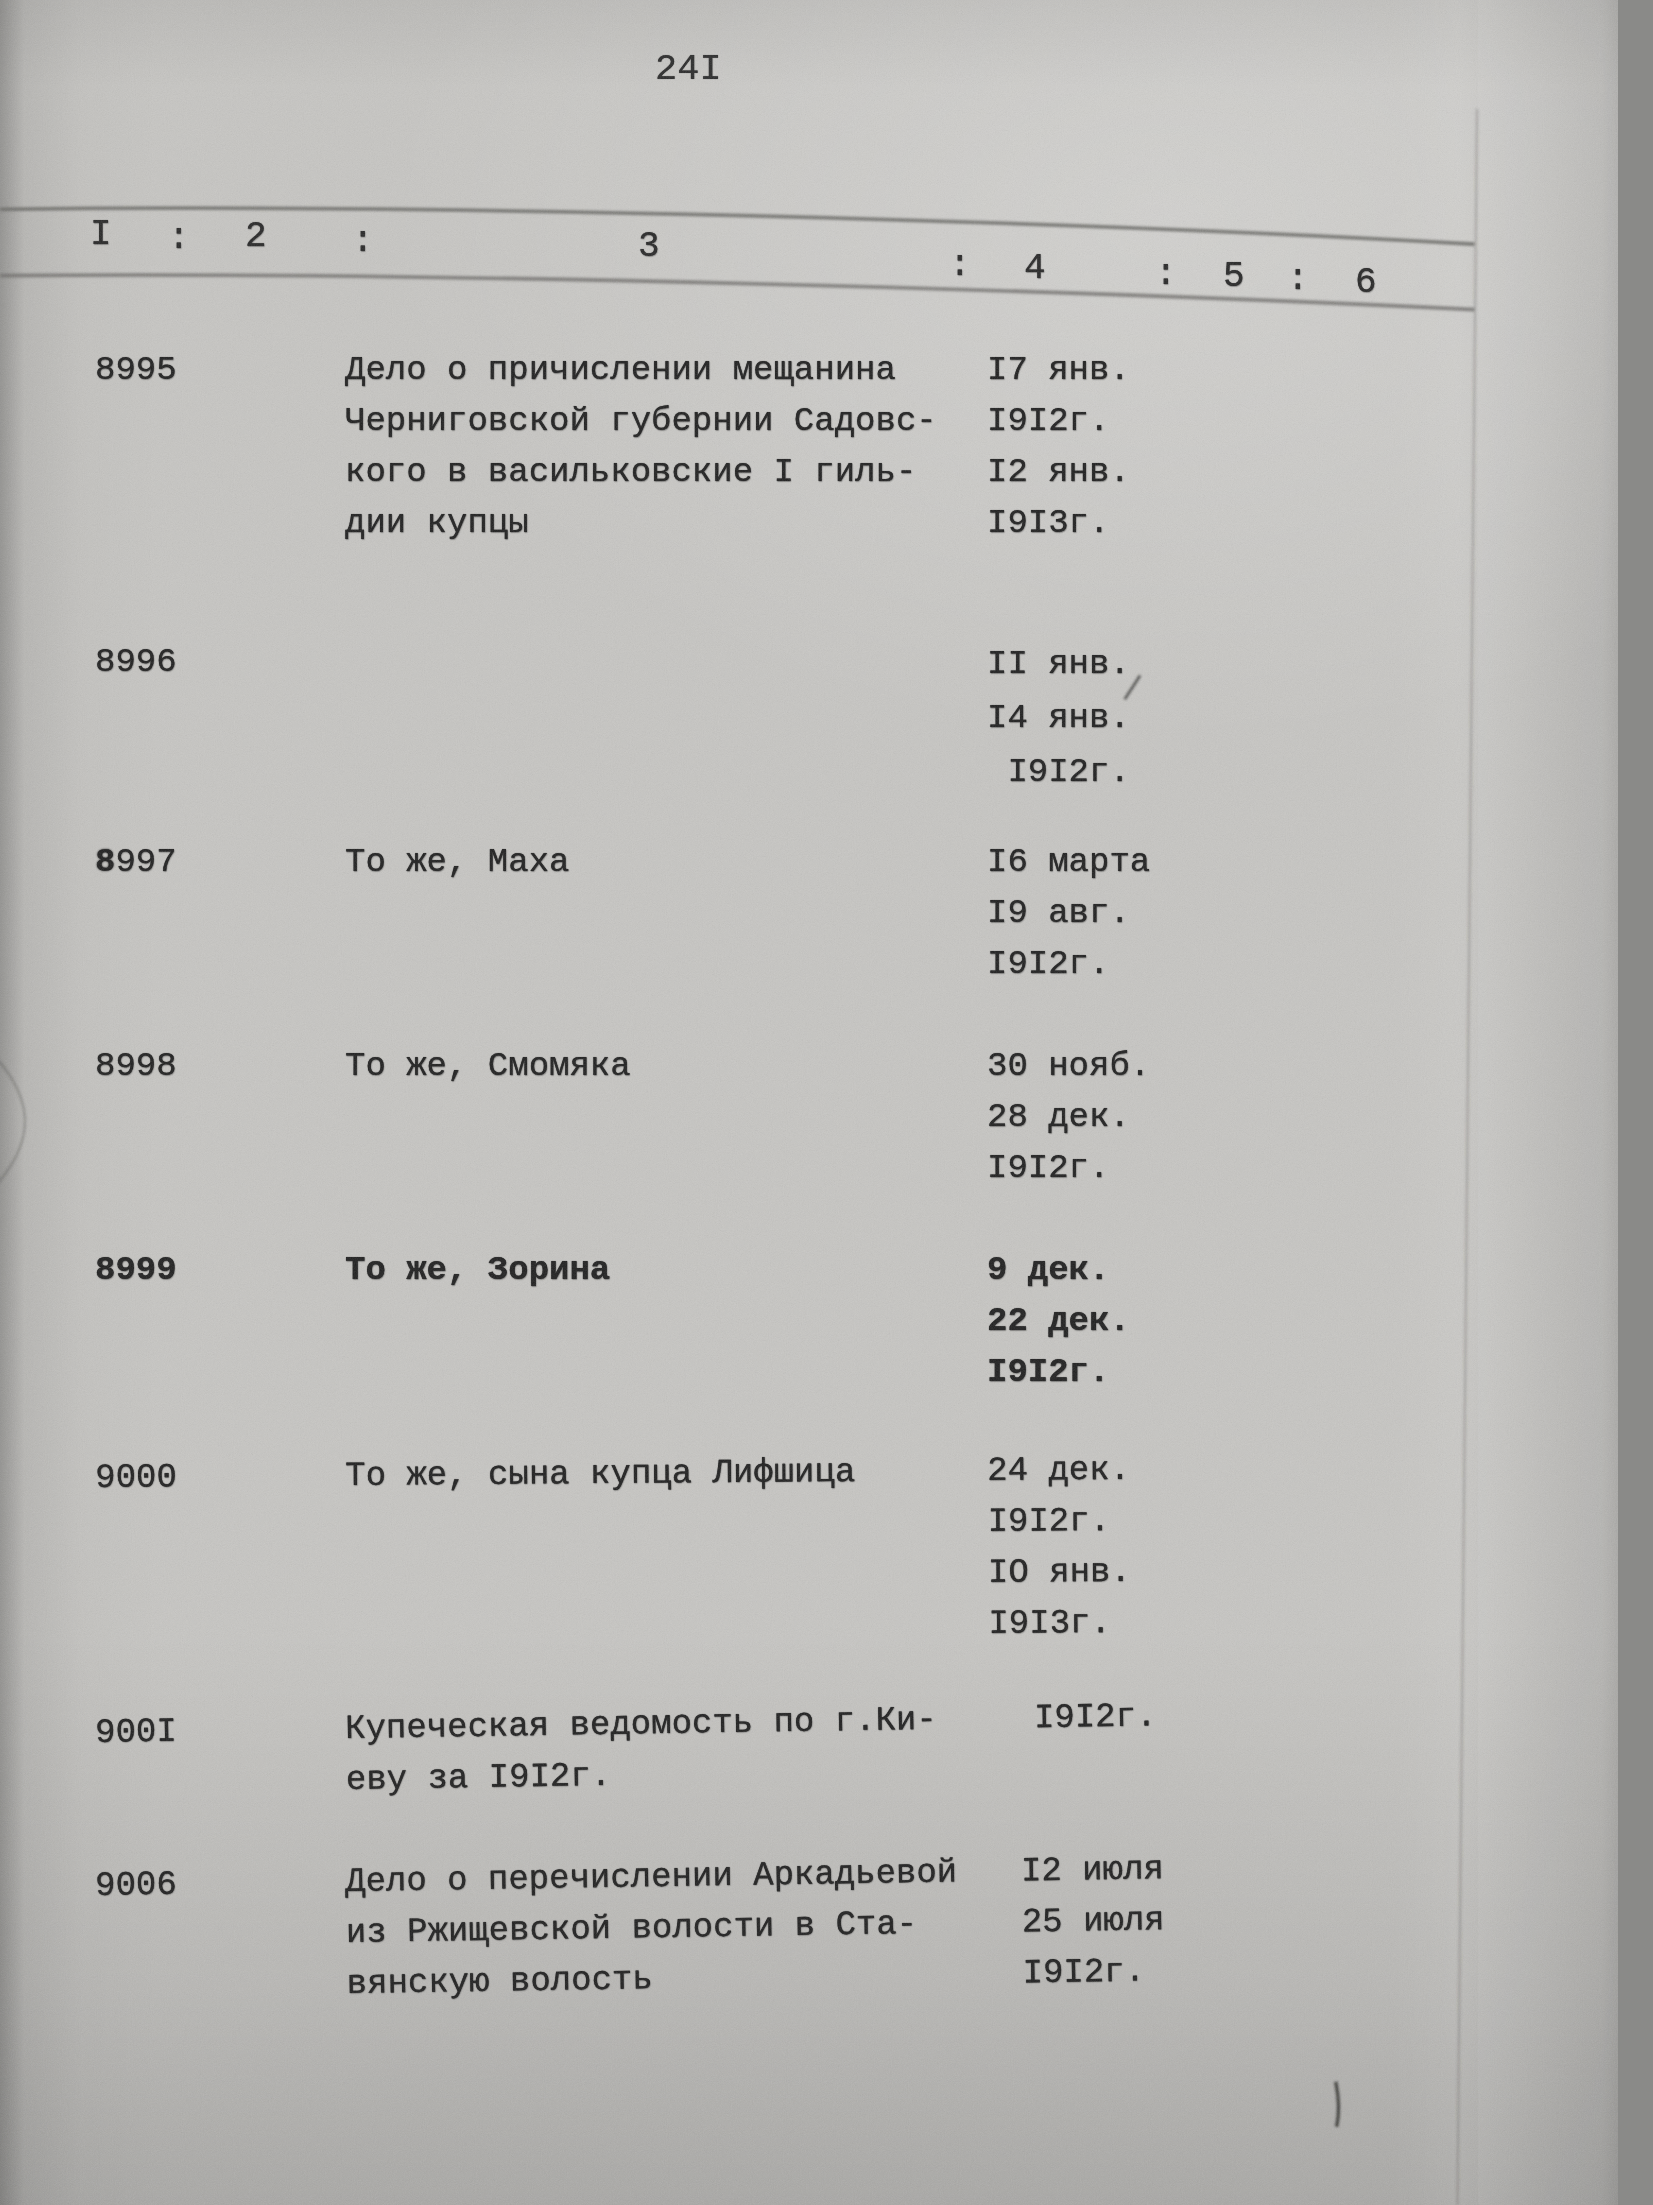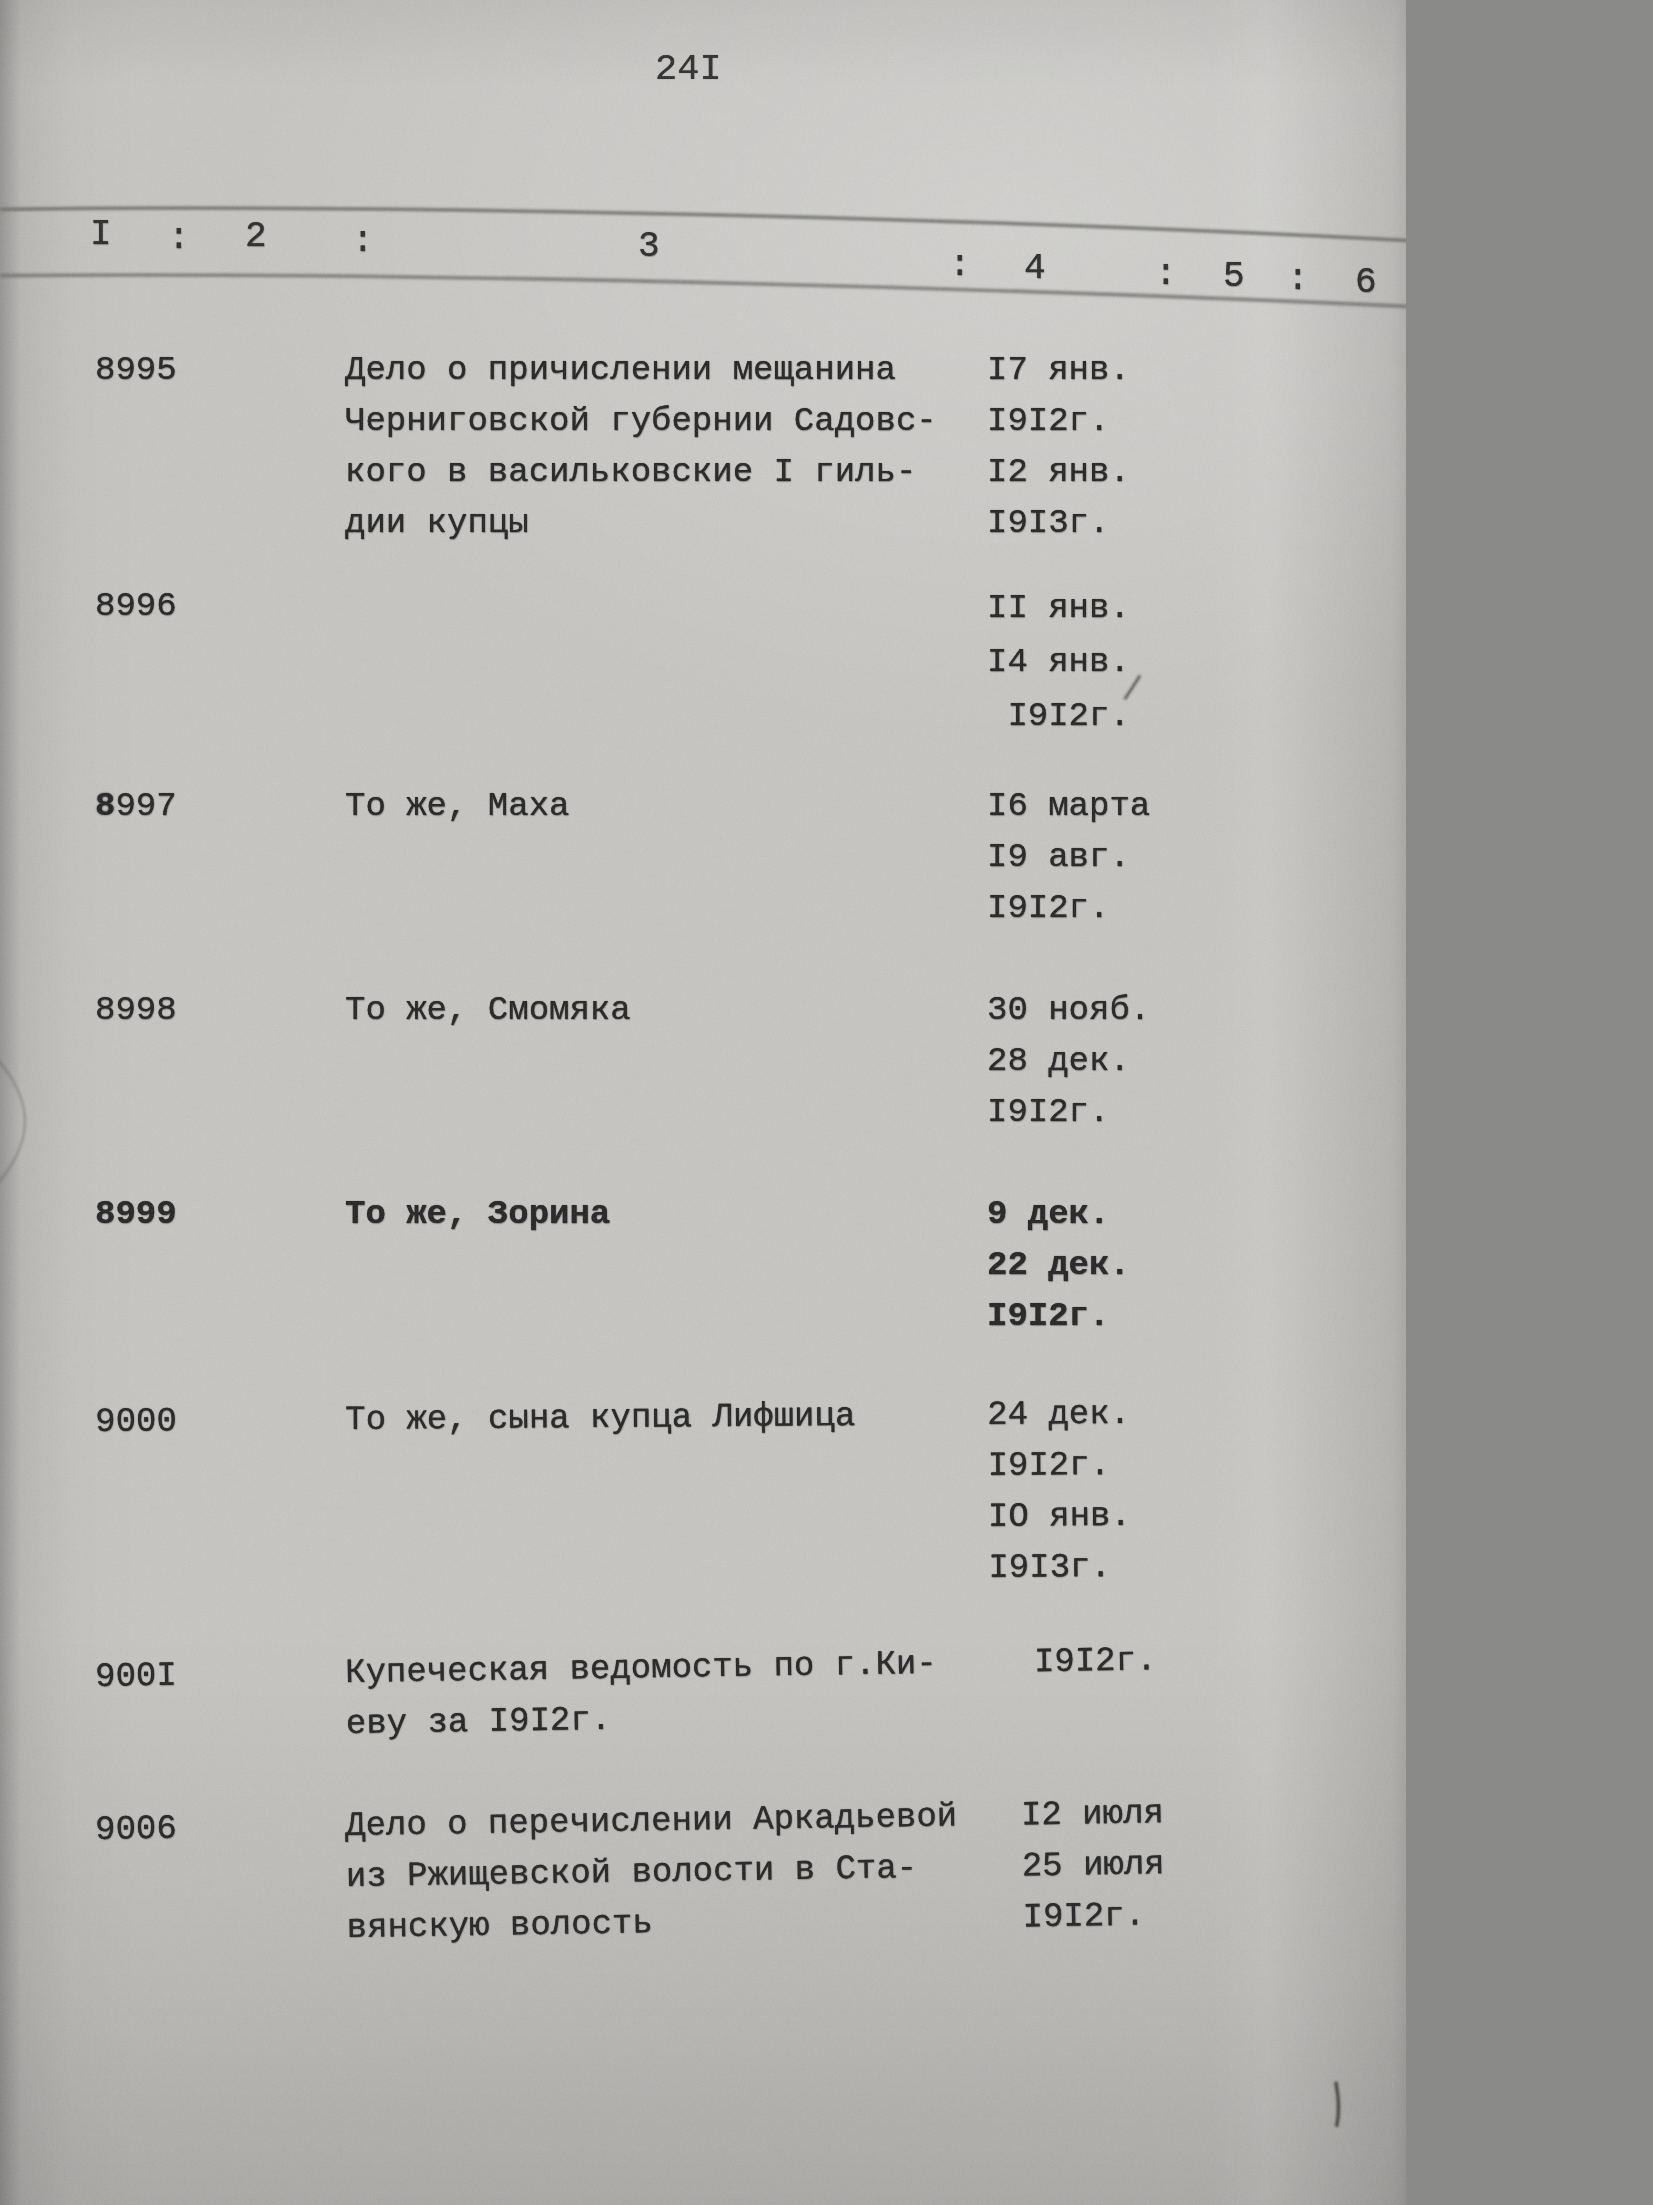--- a/index.html
+++ b/index.html
@@ -1,18 +1,18 @@
 <!DOCTYPE html>
 <html style="font-size:13.6px"><head>
 <meta charset="utf-8">
 <style>
   html,body{margin:0;padding:0;background:#8a8a88;}
   .page{
     position:relative;
-    width:1406px;height:2205px;
+    width:1618px;height:2205px;
     overflow:hidden;
     background:
       radial-gradient(ellipse 1276px 851px at 72% 10%, rgba(255,255,255,0.20), transparent 62%),
       linear-gradient(90deg, rgba(0,0,0,0.26) 0px, rgba(0,0,0,0.08) 1.5%, rgba(0,0,0,0.02) 5%, transparent 10%, transparent 86%, rgba(255,255,255,0.06) 90%, rgba(0,0,0,0.10) 99%, rgba(0,0,0,0.16) 100%),
       linear-gradient(180deg, rgba(0,0,0,0.06) 0%, transparent 4%, transparent 74%, rgba(0,0,0,0.07) 90%, rgba(0,0,0,0.15) 100%),
       #c6c5c2;
     font-family:"Liberation Mono","DejaVu Sans Mono",monospace;
     color:#1f1f1f;
   }
   .tw{
@@ -45,21 +45,21 @@
   .s-4{left:1155px;top:254px;}
   .h-5{left:1223px;top:256px;}
   .s-5{left:1287px;top:259px;}
   .h-6{left:1355px;top:262px;}
   
   .records{position:absolute;left:0;top:345px;width:1474px;z-index:2;}
   .row{position:relative;margin-bottom:51px;}
   .row .no{position:absolute;left:95px;top:0;}
   .row .title{position:absolute;left:345px;top:0;}
   .row .dates{position:absolute;left:987px;top:0;}
-  .row[data-no="8995"]{margin-bottom:32px;}
+  .row[data-no="8995"]{margin-bottom:88px;}
   .row[data-no="8996"]{margin-bottom:47px;text-align:right;}
   .row[data-no="8999"]{margin-bottom:55px;}
   .row[data-no="8996"] .dates .line{line-height:54px;}
   .row[data-no="8997"] .no::first-letter{font-weight:bold;text-shadow:0 0 2.1px #141414;}
   .row[data-no="9000"]{transform:rotate(-0.45deg);transform-origin:95px 0;}
   .row[data-no="900I"],.row[data-no="9006"]{transform:rotate(-0.9deg);transform-origin:95px 17px;}
   .row[data-no="900I"] .dates{left:1034px;}
   .row[data-no="9006"] .dates{left:1021px;}
   
   .grain{position:absolute;left:0;top:0;z-index:3;pointer-events:none;}

